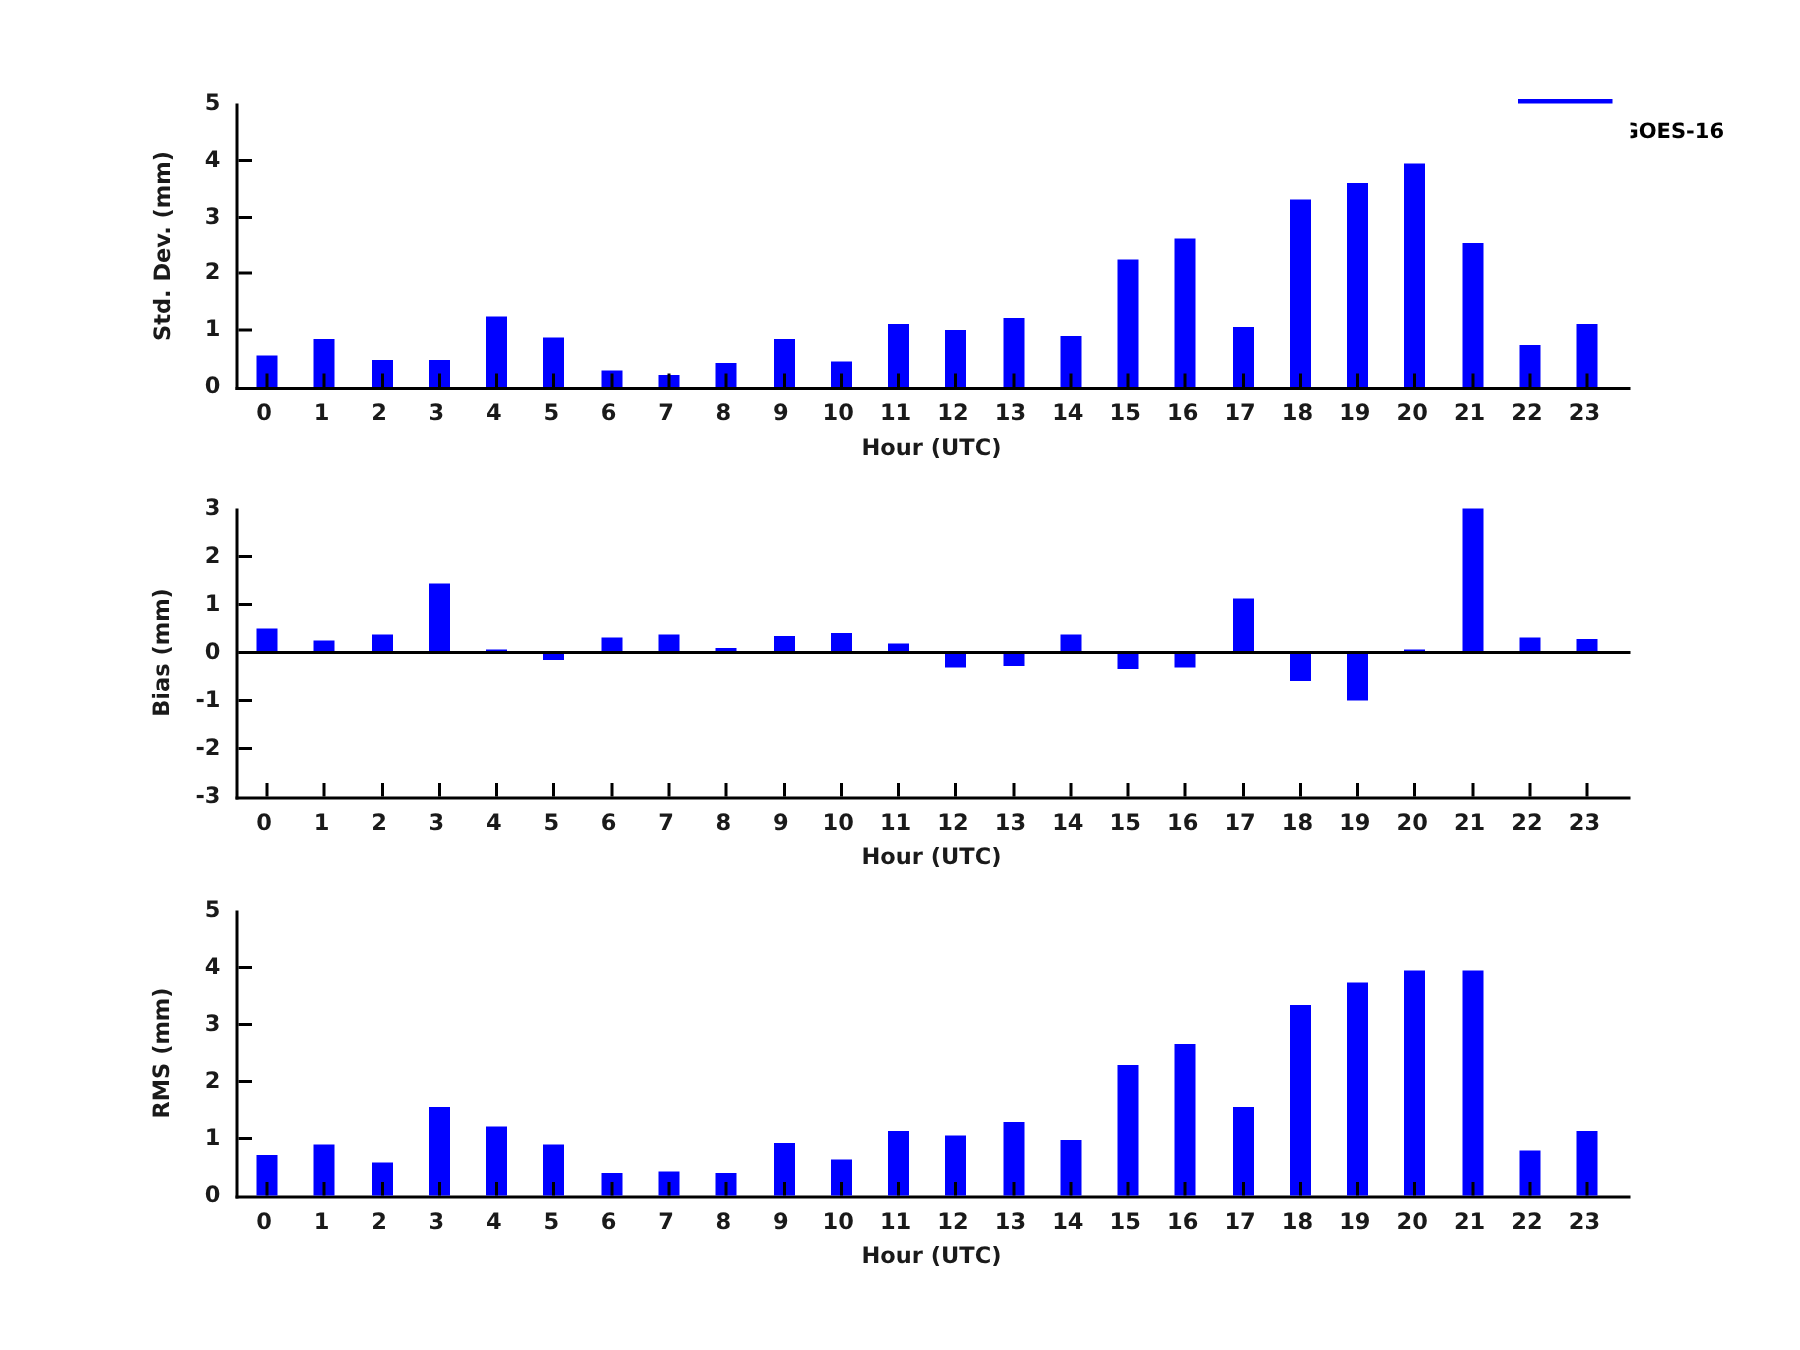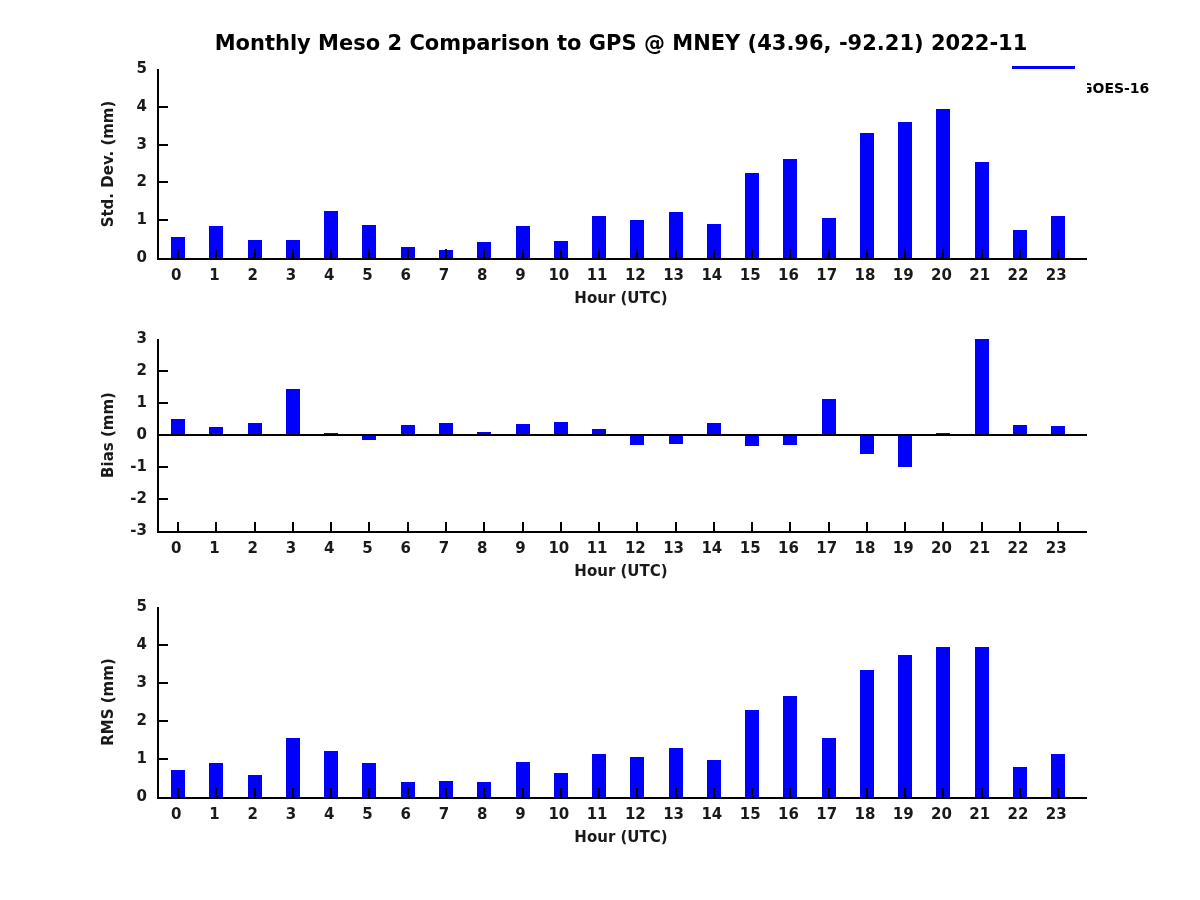--- a/index.html
+++ b/index.html
@@ -113,21 +113,20 @@
     font-weight: bold;
     color: #1a1a1a;
     white-space: nowrap;
     transform: rotate(-90deg);
   }
 </style>
 </head>
 <body>
 
 <div id="figure">
-  <div class="fig-title">Monthly Meso 2 Comparison to GPS @ MNEY (43.96, -92.21) 2022-11</div>
 
   <div class="legend-swatch" style="background: rgb(0, 0, 255);"></div>
   <div class="legend-label">GOES-16</div>
 
   <div id="charts">
       <div class="plot-area" style="left: 157px; top: 69px; width: 928px; height: 189px;">
         <div class="bar" style="left: 12.134px; top: 168.21px; width: 14px; height: 20.79px; background: rgb(0, 0, 255);"></div>
         <div class="bar" style="left: 50.4021px; top: 156.87px; width: 14px; height: 32.13px; background: rgb(0, 0, 255);"></div>
         <div class="bar" style="left: 88.6701px; top: 170.856px; width: 14px; height: 18.144px; background: rgb(0, 0, 255);"></div>
         <div class="bar" style="left: 126.938px; top: 170.856px; width: 14px; height: 18.144px; background: rgb(0, 0, 255);"></div>

